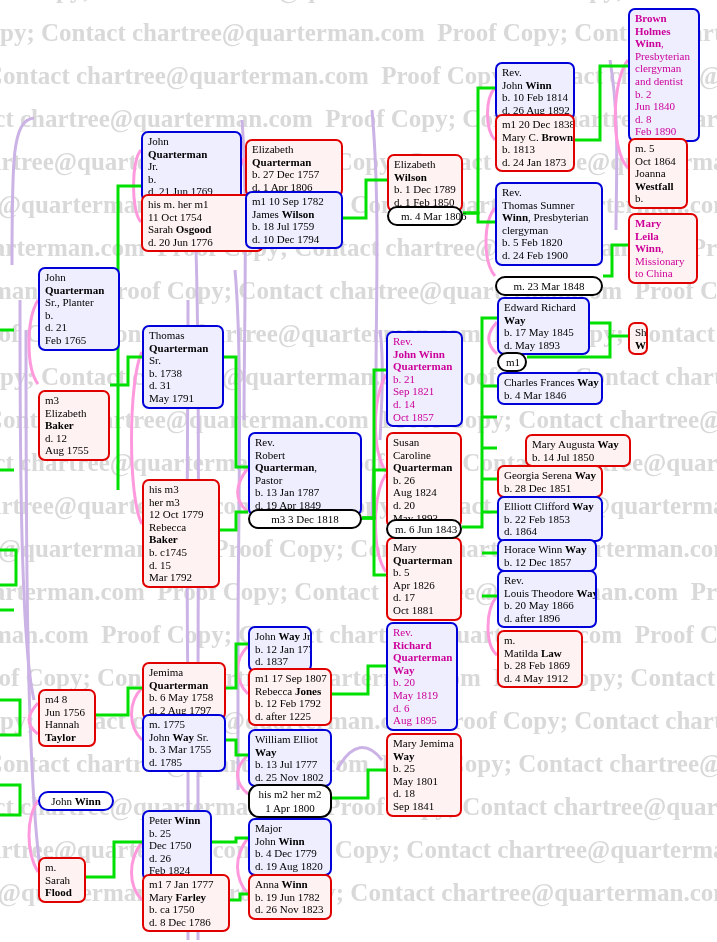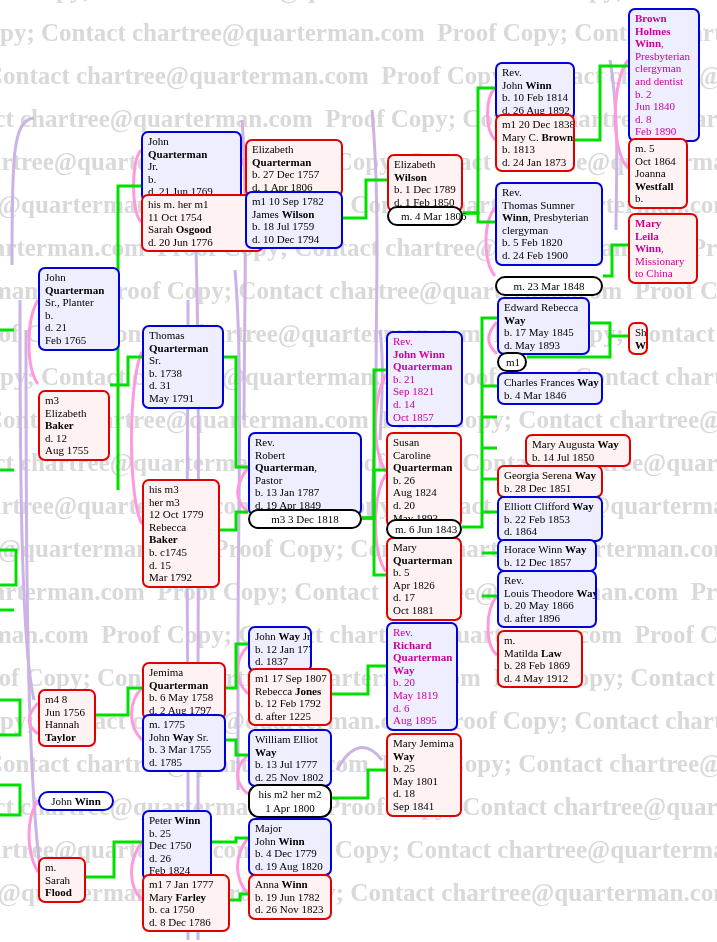--- a/index.html
+++ b/index.html
@@ -342,21 +342,21 @@
     </div>
     <div class="node red" style="left: 386px; top: 537px; width: 76px; min-height: 77px;">
       <span class="ln">Mary</span>
       <span class="ln"><b>Quarterman</b></span>
       <span class="ln">b. 5</span>
       <span class="ln">Apr 1826</span>
       <span class="ln">d. 17</span>
       <span class="ln">Oct 1881</span>
     </div>
     <div class="node blue" style="left: 497px; top: 297px; width: 93px; min-height: 52px;">
-      <span class="ln">Edward Rebecca</span>
+      <span class="ln">Edward Richard</span>
       <span class="ln"><b>Way</b></span>
       <span class="ln">b. 17 May 1845</span>
       <span class="ln">d. May 1893</span>
     </div>
     <div class="node red" style="left: 628px; top: 322px; width: 20px; min-height: 28px;">
       <span class="ln">Shelia</span>
       <span class="ln"><b>Way</b></span>
     </div>
     <div class="node blue" style="left: 497px; top: 372px; width: 106px; min-height: 28px;">
       <span class="ln">Charles Frances <b>Way</b></span>

